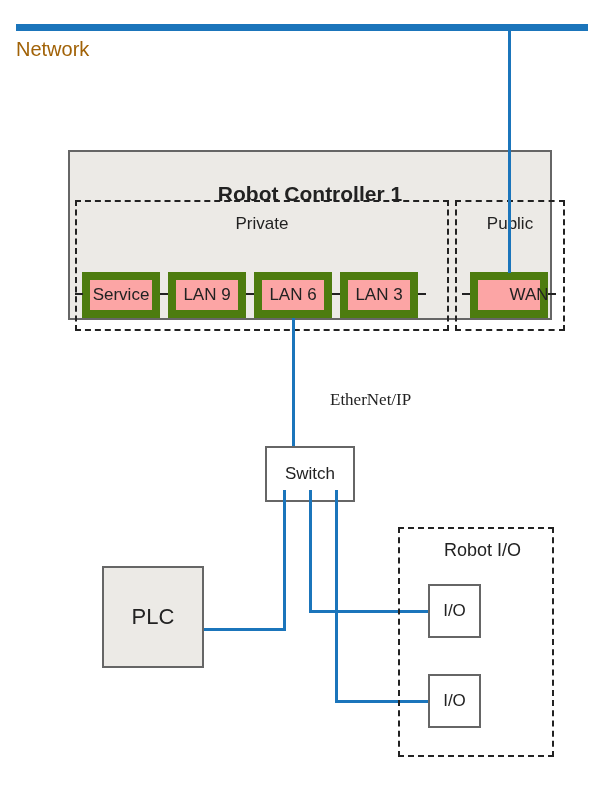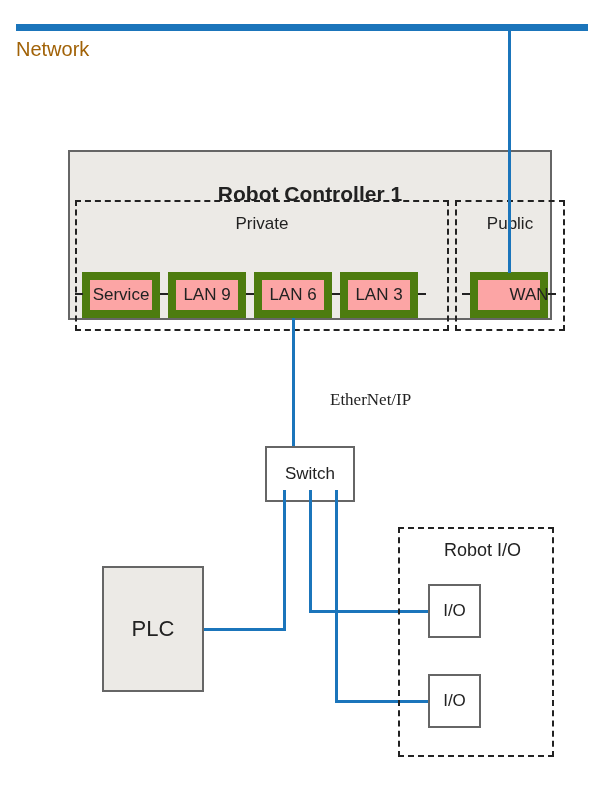--- a/index.html
+++ b/index.html
@@ -73,21 +73,21 @@
   .w-plc-h{left:203px;top:628px;width:83px;height:3px;}
 
   .w-mid-v{left:309px;top:490px;width:3px;height:122px;}
   .w-mid-h{left:309px;top:610px;width:120px;height:3px;}
 
   .w-right-v{left:335px;top:490px;width:3px;height:212px;}
   .w-right-h{left:335px;top:700px;width:94px;height:3px;}
 
   
   .plc{
-    position:absolute;left:102px;top:566px;width:102px;height:126px;
+    position:absolute;left:102px;top:566px;width:102px;height:102px;
     border:2px solid #666;background:#eceae6;box-sizing:border-box;
     display:flex;align-items:center;justify-content:center;font-size:22px;
   }
 
   
   .rio-group{left:398px;top:527px;width:156px;height:230px;}
   .rio-label{position:absolute;left:418px;top:540px;font-size:18px;margin-left:26px;}
 
   .io-box{
     position:absolute;left:428px;width:53px;height:54px;

